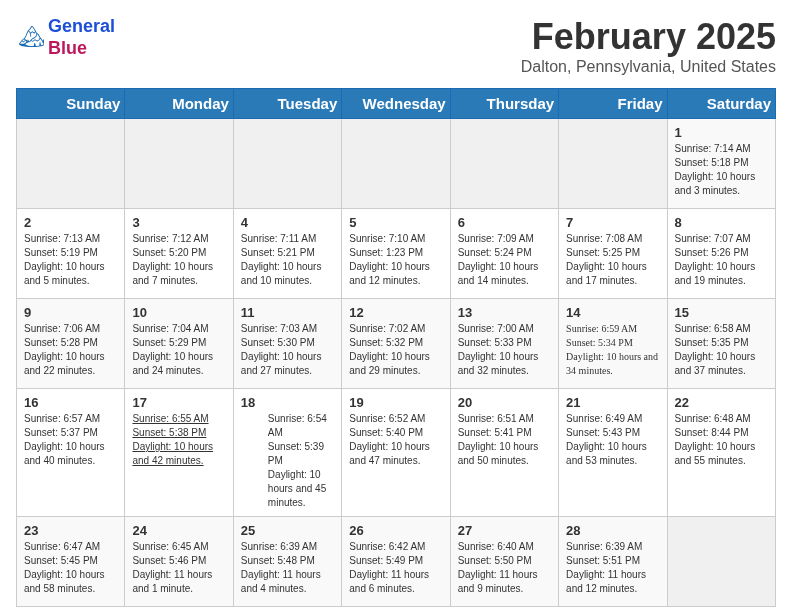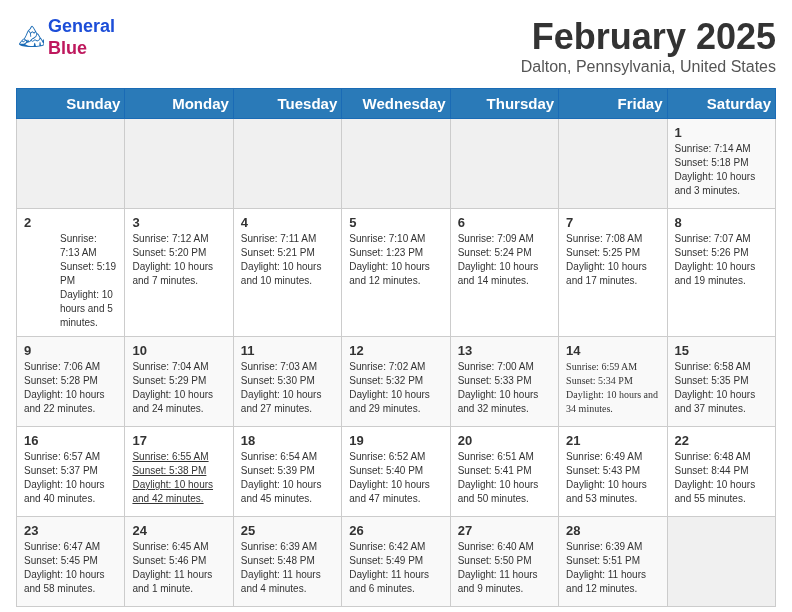--- a/index.html
+++ b/index.html
@@ -130,21 +130,21 @@
         <td>
           <span class="day-number">1</span>
           <div class="day-info" style="white-space: pre-line;">Sunrise: 7:14 AM
 Sunset: 5:18 PM
 Daylight: 10 hours and 3 minutes.</div>
         </td>
       </tr>
       <tr>
         <td>
           <span class="day-number">2</span>
-          <div class="day-info" style="white-space: pre-line; margin-left: 36px;">Sunrise: 7:13 AM
+          <div class="day-info" style="white-space: pre-line;">Sunrise: 7:13 AM
 Sunset: 5:19 PM
 Daylight: 10 hours and 5 minutes.</div>
         </td>
         <td>
           <span class="day-number">3</span>
           <div class="day-info" style="white-space: pre-line;">Sunrise: 7:12 AM
 Sunset: 5:20 PM
 Daylight: 10 hours and 7 minutes.</div>
         </td>
         <td>
@@ -230,21 +230,21 @@
 Daylight: 10 hours and 40 minutes.</div>
         </td>
         <td>
           <span class="day-number">17</span>
           <div class="day-info" style="white-space: pre-line; text-decoration: underline;">Sunrise: 6:55 AM
 Sunset: 5:38 PM
 Daylight: 10 hours and 42 minutes.</div>
         </td>
         <td>
           <span class="day-number">18</span>
-          <div class="day-info" style="white-space: pre-line;">Sunrise: 6:54 AM
+          <div class="day-info" style="white-space: pre-line; margin-left: 27px;">Sunrise: 6:54 AM
 Sunset: 5:39 PM
 Daylight: 10 hours and 45 minutes.</div>
         </td>
         <td>
           <span class="day-number">19</span>
           <div class="day-info" style="white-space: pre-line;">Sunrise: 6:52 AM
 Sunset: 5:40 PM
 Daylight: 10 hours and 47 minutes.</div>
         </td>
         <td>

